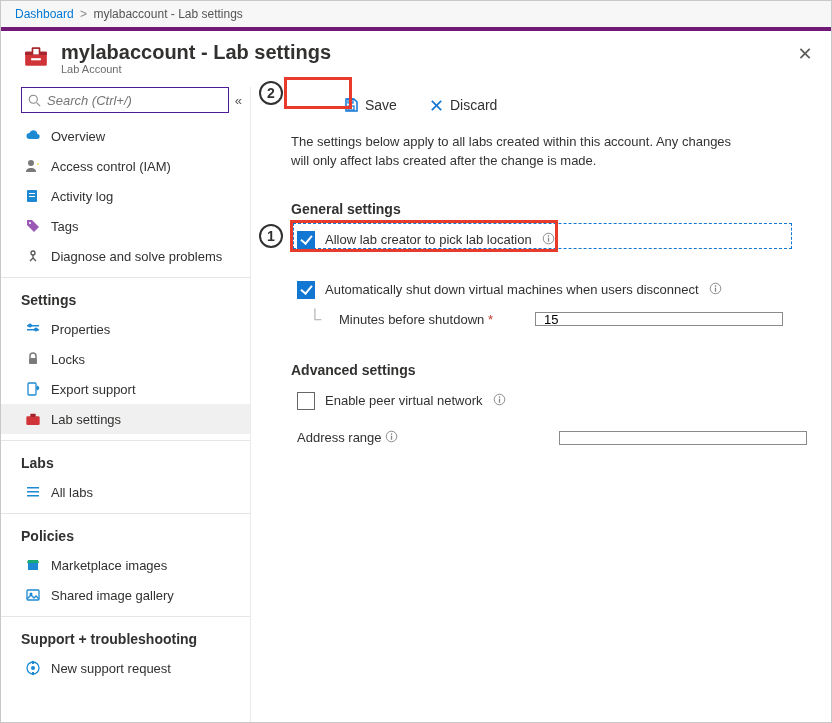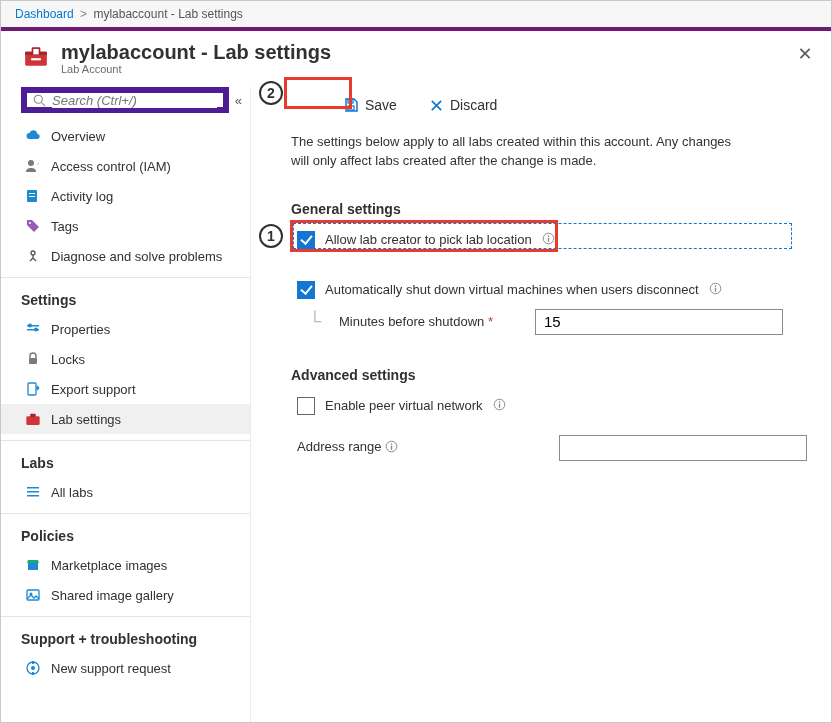--- a/index.html
+++ b/index.html
@@ -43,21 +43,21 @@
   }
   .sidebar {
     width: 250px;
     border-right: 1px solid #ebebeb;
     padding: 0;
     overflow-y:auto;
   }
   .search-row { display:flex; align-items:center; padding: 0 8px 8px 20px; }
   .search-box {
     flex:1;
-    border: 6px solid #4c1d95;
+    border: 1px solid #4c1d95;
     height: 26px;
     display: flex;
     align-items: center;
     padding: 0 6px;
     color: #888;
     font-size: 13px;
     font-style: italic;
   }
   .search-box svg { margin-right: 6px; flex-shrink:0;}
   .search-box input {
@@ -133,22 +133,22 @@
   .dotted-focus {
     position:absolute; border:1px dashed #1276d3; pointer-events:none;
   }
   .subrow {
     display:flex; align-items:center; gap:12px;
     padding: 4px 16px 6px 46px;
     font-size:13px;
   }
   .req { color:#c0392b; }
   .txt-input {
-    border:1px solid #8a8a8a; height:26px; padding:1px 8px;
-    width:248px; font-size:15px;
+    border:1px solid #8a8a8a; height:14px; padding:1px 8px;
+    width:248px; font-size:13px;
   }
 </style>
 </head>
 <body>
 
 <div class="breadcrumb">
   <a href="#">Dashboard</a>
   <span class="sep">&gt;</span>
   <span>mylabaccount - Lab settings</span>
 </div>

